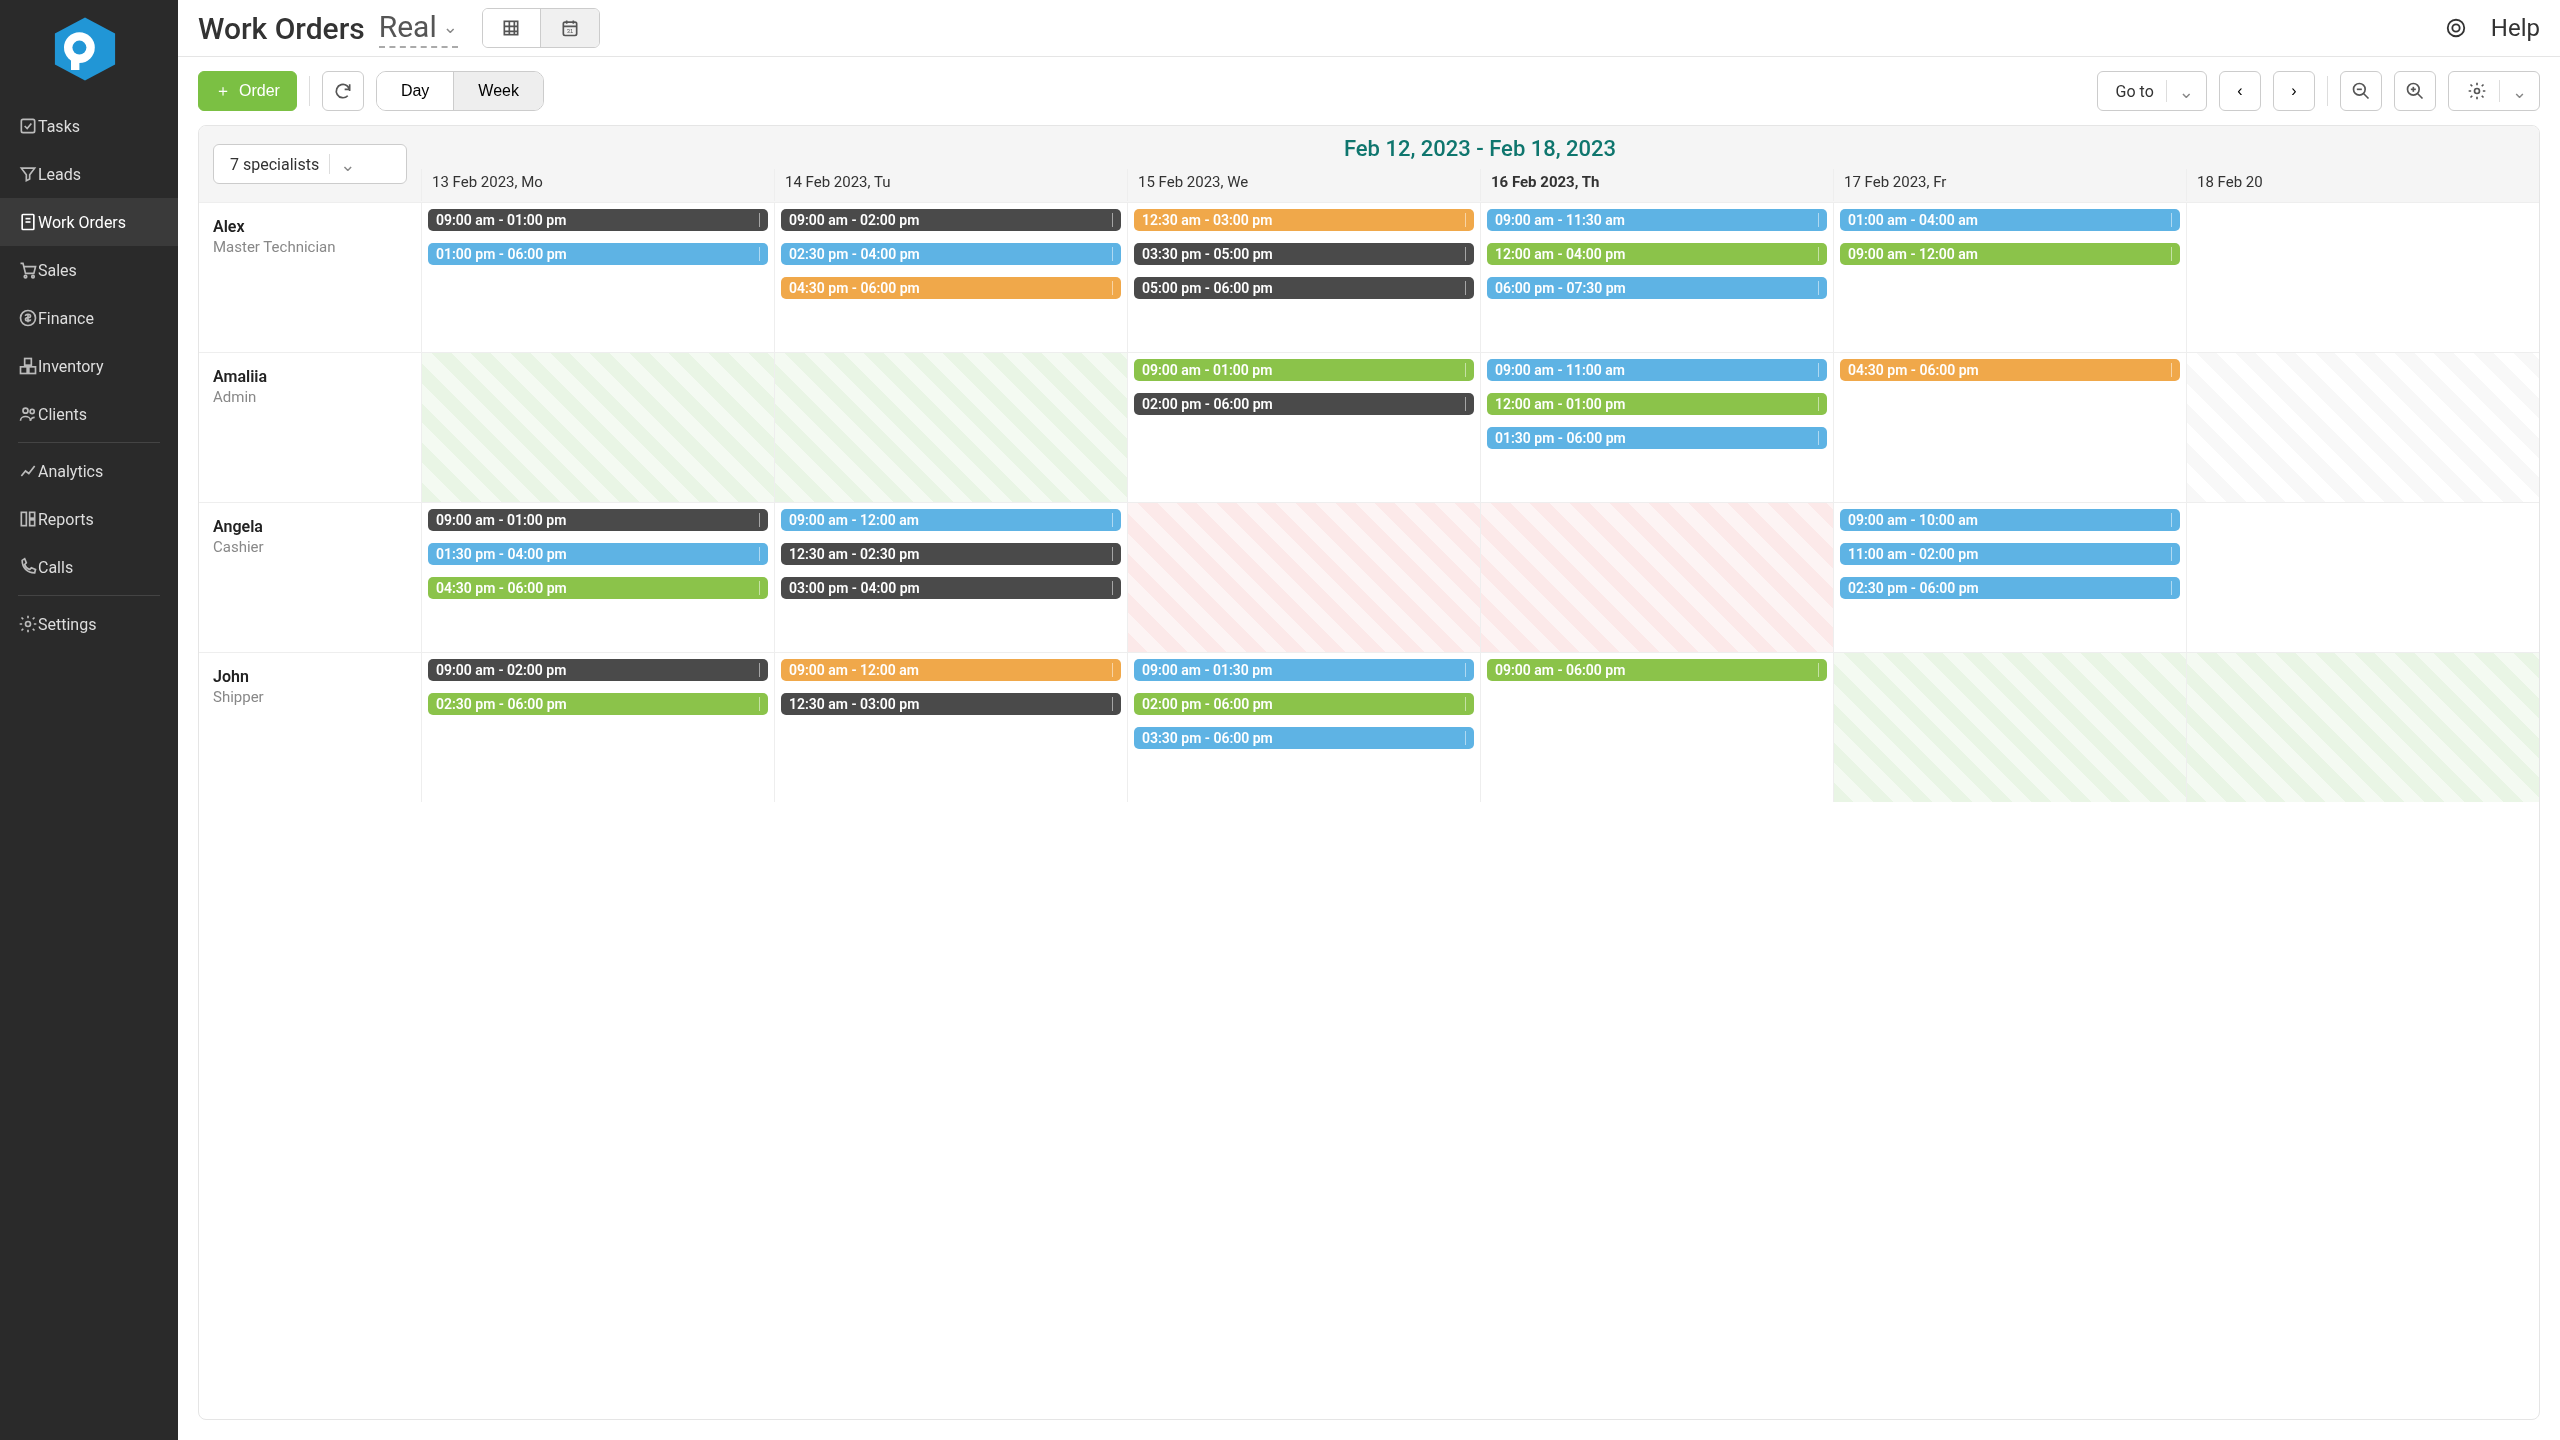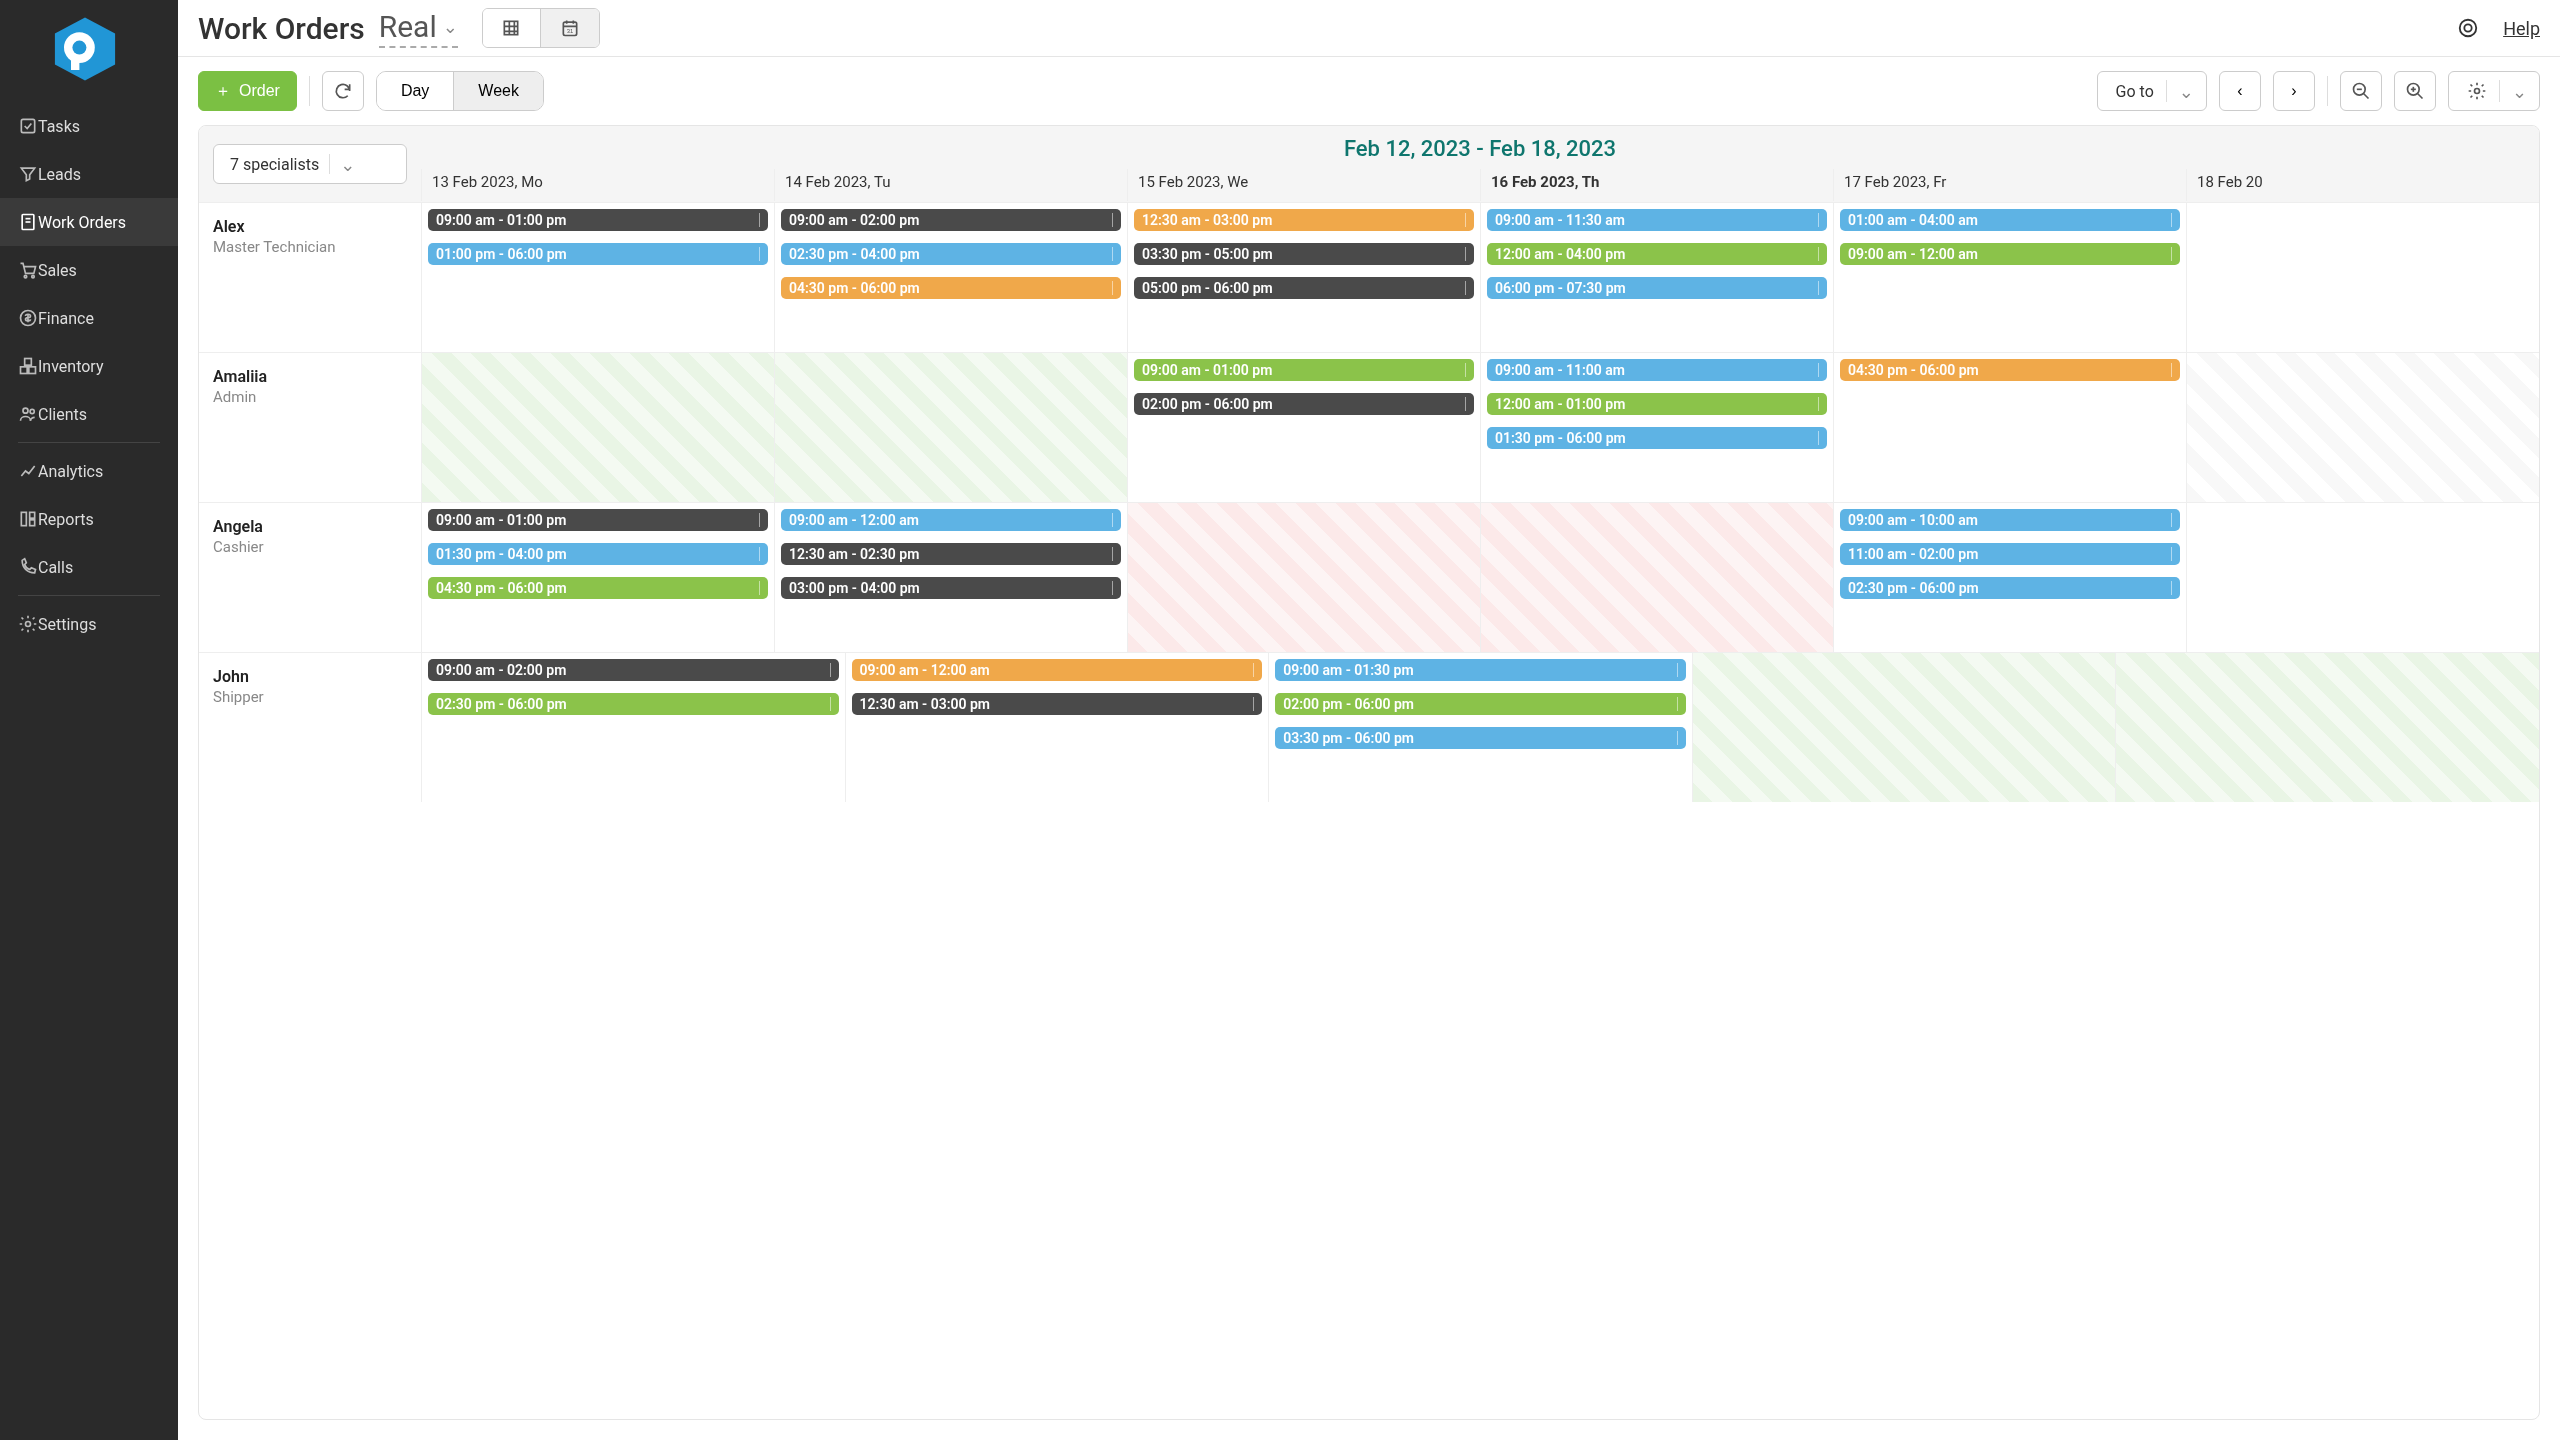--- a/index.html
+++ b/index.html
@@ -22,21 +22,21 @@
 
 .header { display: flex; align-items: center; padding: 8px 20px; gap: 14px; border-bottom: 1px solid #e5e5e5; }
 .page-title { font-size: 30px; font-weight: 500; color: #333; }
 .page-sub { font-size: 30px; font-weight: 400; color: #555; border-bottom: 2px dashed #aaa; padding-bottom: 2px; display: flex; align-items: center; gap: 6px; cursor: pointer; }
 .chev { font-size: 18px; color: #888; }
 .view-switch { display: flex; border: 1px solid #ccc; border-radius: 6px; overflow: hidden; margin-left: 10px; }
 .view-switch button { width: 58px; height: 38px; border: none; background: #fff; cursor: pointer; display: flex; align-items: center; justify-content: center; }
 .view-switch button.active { background: #f0f0f0; }
 .view-switch button:first-child { border-right: 1px solid #ccc; }
 .header-right { margin-left: auto; display: flex; align-items: center; gap: 10px; }
-.help-btn { display: flex; align-items: center; gap: 24px; font-size: 18px; color: #333; cursor: pointer; text-decoration: underline; }
+.help-btn { display: flex; align-items: center; gap: 24px; font-size: 24px; color: #333; cursor: pointer; }
 
 
 .toolbar { display: flex; align-items: center; padding: 14px 20px; gap: 12px; }
 .btn { border: 1px solid #ccc; background: #fff; border-radius: 6px; height: 40px; padding: 0 16px; display: flex; align-items: center; gap: 8px; cursor: pointer; font-size: 16px; }
 .btn-primary { background: #7bc043; border-color: #7bc043; color: #fff; font-weight: 500;}
 .btn-icon { width: 42px; padding: 0; justify-content: center; }
 .vdivider { width: 1px; height: 30px; background: #ddd; }
 .seg { display: flex; border: 1px solid #ccc; border-radius: 10px; overflow: hidden; }
 .seg button { border: none; background: #fff; height: 38px; padding: 0 24px; cursor: pointer; font-size: 16px; }
 .seg button:first-child { border-right: 1px solid #ccc; }
@@ -503,19 +503,25 @@
               </div>
               <div class="event c-green">
                 <span>02:00 pm - 06:00 pm</span>
                 <span class="vd"></span>
               </div>
               <div class="event c-blue">
                 <span>03:30 pm - 06:00 pm</span>
                 <span class="vd"></span>
               </div>
             </div>
+            <div class="day-cell">
+              <div class="event c-green">
+                <span>09:00 am - 06:00 pm</span>
+                <span class="vd"></span>
+              </div>
+            </div>
             <div class="day-cell stripe-green"></div>
             <div class="day-cell stripe-green"></div>
           </div>
         </div>
     </div>
   </div>
 </div>
 
 </body></html>

